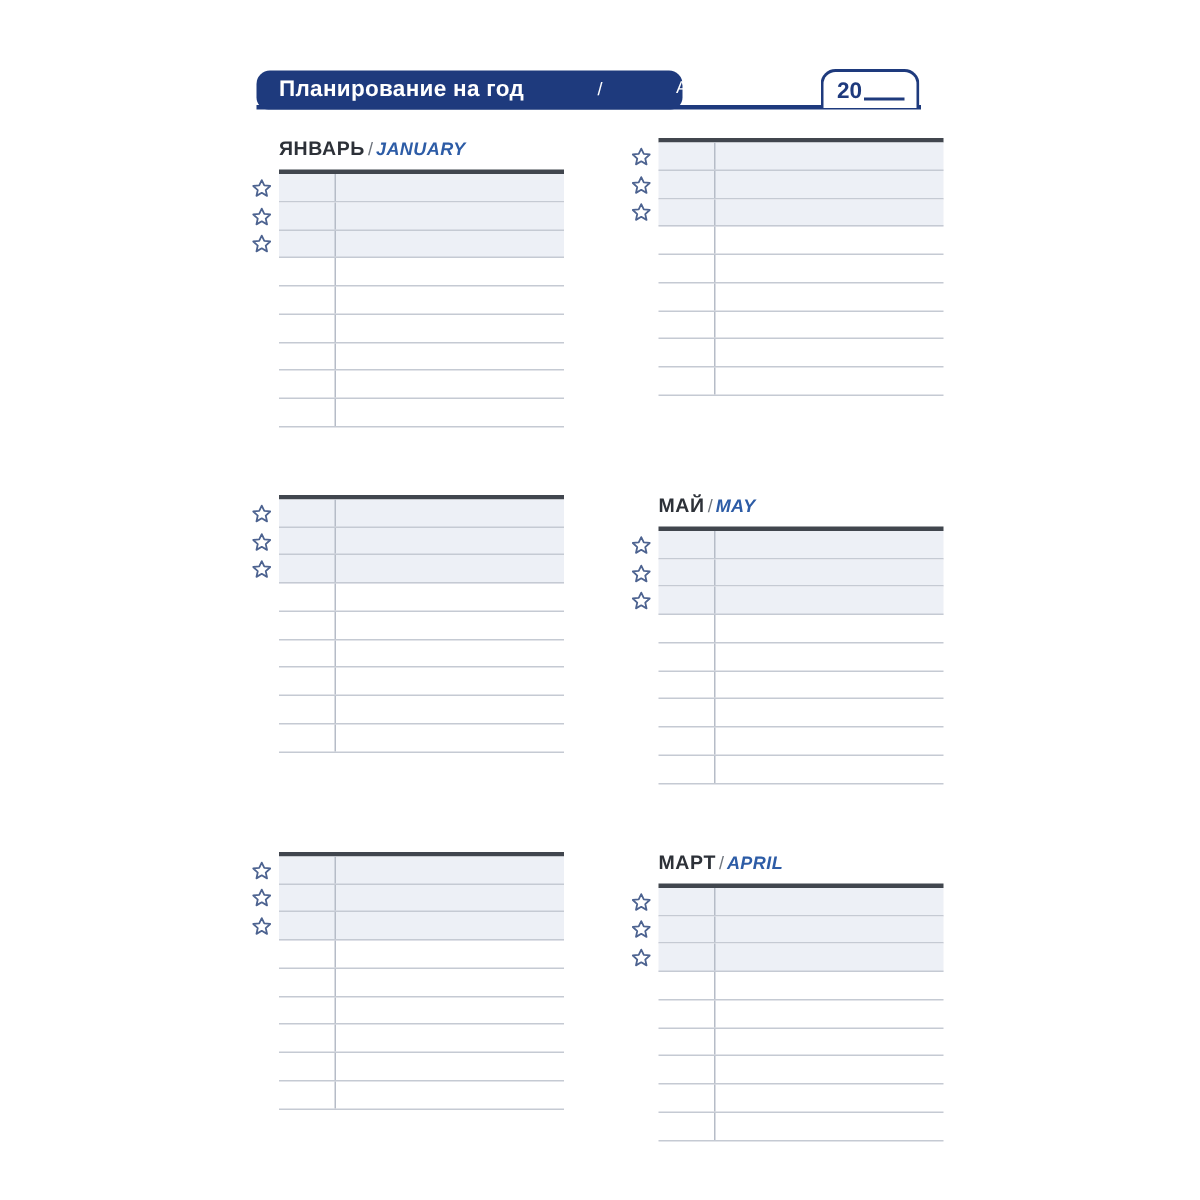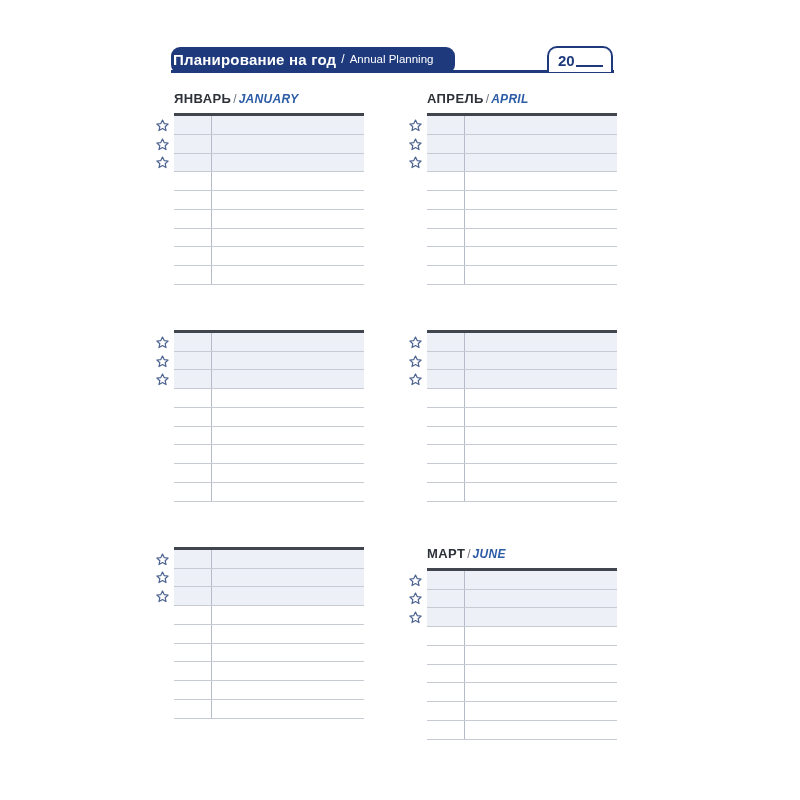--- a/index.html
+++ b/index.html
@@ -9,39 +9,39 @@
   }
 
   
   .hdr-line {
     position:absolute; left:171px; top:70px; width:443px; height:2.5px;
     background:#1e3a7d;
   }
   .title-tab {
     position:absolute; left:171px; top:47px; width:284px; height:25.5px;
     background:#1e3a7d; border-radius:9px 9px 8px 8px;
-    display:flex; align-items:center; padding:0 0 1px 2px; box-sizing:border-box;
-    color:#ffffff; white-space:nowrap;
+    display:flex; align-items:center; padding:0 0 1px 15px; box-sizing:border-box;
+    color:#ffffff; white-space:nowrap;gap:44px;
   }
   .t-ru { font-weight:bold; font-size:15px; letter-spacing:0.2px; }
   .t-sep { margin:0 5px; font-size:12px; font-weight:normal; }
   .t-en { font-size:11.5px; font-weight:normal; }
 
   .year-box {
     position:absolute; left:547px; top:46px; width:66px; height:26px;
     background:#ffffff; border:2.5px solid #1e3a7d; border-bottom:none;
     border-radius:10px 10px 0 0; box-sizing:border-box;
     display:flex; align-items:center; padding:0 7px 0 9px;
   }
   .year-text { font-weight:bold; font-size:15px; color:#1e3a7d; line-height:15px; }
   .year-blank { flex:0 0 27px; height:12px; border-bottom:2.5px solid #1e3a7d; margin-left:1px; }
 
   
   .grid {
-    position:absolute; left:156px; top:92px;
+    position:absolute; left:168px; top:92px;
     display:grid; grid-template-columns:208px 208px;
     column-gap:25px; row-gap:31px;gap:45px;
   }
   .month { width:208px; }
   .m-title { margin:0 0 7px 18px; font-size:13px; line-height:14px; white-space:nowrap; }
   .m-ru  { color:#2d3138; font-weight:bold; letter-spacing:0.4px; }
   .m-sep { color:#6e747d; font-size:12px; margin:0 2px; font-weight:normal; }
   .m-en  { color:#2d5ca6; font-weight:bold; font-style:italic; font-size:12px; letter-spacing:0.3px; }
 
   .m-body { display:flex; }
@@ -135,22 +135,142 @@
             </div>
             <div class="m-row">
               <div class="c1"></div>
               <div class="c2"></div>
             </div>
           </div>
       </div>
     </section>
 
     <section class="month">
+      <div class="m-body">
+        <div class="star-col">
+            <div class="star-cell">
+              <svg width="13" height="13" viewBox="0 0 12 12">
+                <path d="M6 1 L7.55 4.25 L11.2 4.6 L8.45 7.1 L9.25 10.7 L6 8.8 L2.75 10.7 L3.55 7.1 L0.8 4.6 L4.45 4.25 Z" fill="none" stroke="#4d6390" stroke-width="1.1" stroke-linejoin="round"></path>
+              </svg>
+            </div>
+            <div class="star-cell">
+              <svg width="13" height="13" viewBox="0 0 12 12">
+                <path d="M6 1 L7.55 4.25 L11.2 4.6 L8.45 7.1 L9.25 10.7 L6 8.8 L2.75 10.7 L3.55 7.1 L0.8 4.6 L4.45 4.25 Z" fill="none" stroke="#4d6390" stroke-width="1.1" stroke-linejoin="round"></path>
+              </svg>
+            </div>
+            <div class="star-cell">
+              <svg width="13" height="13" viewBox="0 0 12 12">
+                <path d="M6 1 L7.55 4.25 L11.2 4.6 L8.45 7.1 L9.25 10.7 L6 8.8 L2.75 10.7 L3.55 7.1 L0.8 4.6 L4.45 4.25 Z" fill="none" stroke="#4d6390" stroke-width="1.1" stroke-linejoin="round"></path>
+              </svg>
+            </div>
+          </div>
+        <div class="m-table">
+            <div class="m-row hl">
+              <div class="c1"></div>
+              <div class="c2"></div>
+            </div>
+            <div class="m-row hl">
+              <div class="c1"></div>
+              <div class="c2"></div>
+            </div>
+            <div class="m-row hl">
+              <div class="c1"></div>
+              <div class="c2"></div>
+            </div>
+            <div class="m-row">
+              <div class="c1"></div>
+              <div class="c2"></div>
+            </div>
+            <div class="m-row">
+              <div class="c1"></div>
+              <div class="c2"></div>
+            </div>
+            <div class="m-row">
+              <div class="c1"></div>
+              <div class="c2"></div>
+            </div>
+            <div class="m-row">
+              <div class="c1"></div>
+              <div class="c2"></div>
+            </div>
+            <div class="m-row">
+              <div class="c1"></div>
+              <div class="c2"></div>
+            </div>
+            <div class="m-row">
+              <div class="c1"></div>
+              <div class="c2"></div>
+            </div>
+          </div>
+      </div>
+    </section>
+
+    <section class="month">
+      <div class="m-body">
+        <div class="star-col">
+            <div class="star-cell">
+              <svg width="13" height="13" viewBox="0 0 12 12">
+                <path d="M6 1 L7.55 4.25 L11.2 4.6 L8.45 7.1 L9.25 10.7 L6 8.8 L2.75 10.7 L3.55 7.1 L0.8 4.6 L4.45 4.25 Z" fill="none" stroke="#4d6390" stroke-width="1.1" stroke-linejoin="round"></path>
+              </svg>
+            </div>
+            <div class="star-cell">
+              <svg width="13" height="13" viewBox="0 0 12 12">
+                <path d="M6 1 L7.55 4.25 L11.2 4.6 L8.45 7.1 L9.25 10.7 L6 8.8 L2.75 10.7 L3.55 7.1 L0.8 4.6 L4.45 4.25 Z" fill="none" stroke="#4d6390" stroke-width="1.1" stroke-linejoin="round"></path>
+              </svg>
+            </div>
+            <div class="star-cell">
+              <svg width="13" height="13" viewBox="0 0 12 12">
+                <path d="M6 1 L7.55 4.25 L11.2 4.6 L8.45 7.1 L9.25 10.7 L6 8.8 L2.75 10.7 L3.55 7.1 L0.8 4.6 L4.45 4.25 Z" fill="none" stroke="#4d6390" stroke-width="1.1" stroke-linejoin="round"></path>
+              </svg>
+            </div>
+          </div>
+        <div class="m-table">
+            <div class="m-row hl">
+              <div class="c1"></div>
+              <div class="c2"></div>
+            </div>
+            <div class="m-row hl">
+              <div class="c1"></div>
+              <div class="c2"></div>
+            </div>
+            <div class="m-row hl">
+              <div class="c1"></div>
+              <div class="c2"></div>
+            </div>
+            <div class="m-row">
+              <div class="c1"></div>
+              <div class="c2"></div>
+            </div>
+            <div class="m-row">
+              <div class="c1"></div>
+              <div class="c2"></div>
+            </div>
+            <div class="m-row">
+              <div class="c1"></div>
+              <div class="c2"></div>
+            </div>
+            <div class="m-row">
+              <div class="c1"></div>
+              <div class="c2"></div>
+            </div>
+            <div class="m-row">
+              <div class="c1"></div>
+              <div class="c2"></div>
+            </div>
+            <div class="m-row">
+              <div class="c1"></div>
+              <div class="c2"></div>
+            </div>
+          </div>
+      </div>
+    </section>
+
+    <section class="month">
       <h2 class="m-title">
-        <span class="m-ru">АПРЕЛЬ</span><span class="m-sep">/</span><span class="m-en">APRIL</span>
+        <span class="m-ru">МАЙ</span><span class="m-sep">/</span><span class="m-en">MAY</span>
       </h2>
       <div class="m-body">
         <div class="star-col">
             <div class="star-cell">
               <svg width="13" height="13" viewBox="0 0 12 12">
                 <path d="M6 1 L7.55 4.25 L11.2 4.6 L8.45 7.1 L9.25 10.7 L6 8.8 L2.75 10.7 L3.55 7.1 L0.8 4.6 L4.45 4.25 Z" fill="none" stroke="#4d6390" stroke-width="1.1" stroke-linejoin="round"></path>
               </svg>
             </div>
             <div class="star-cell">
               <svg width="13" height="13" viewBox="0 0 12 12">
@@ -258,142 +378,22 @@
             </div>
             <div class="m-row">
               <div class="c1"></div>
               <div class="c2"></div>
             </div>
           </div>
       </div>
     </section>
 
     <section class="month">
-      <div class="m-body">
-        <div class="star-col">
-            <div class="star-cell">
-              <svg width="13" height="13" viewBox="0 0 12 12">
-                <path d="M6 1 L7.55 4.25 L11.2 4.6 L8.45 7.1 L9.25 10.7 L6 8.8 L2.75 10.7 L3.55 7.1 L0.8 4.6 L4.45 4.25 Z" fill="none" stroke="#4d6390" stroke-width="1.1" stroke-linejoin="round"></path>
-              </svg>
-            </div>
-            <div class="star-cell">
-              <svg width="13" height="13" viewBox="0 0 12 12">
-                <path d="M6 1 L7.55 4.25 L11.2 4.6 L8.45 7.1 L9.25 10.7 L6 8.8 L2.75 10.7 L3.55 7.1 L0.8 4.6 L4.45 4.25 Z" fill="none" stroke="#4d6390" stroke-width="1.1" stroke-linejoin="round"></path>
-              </svg>
-            </div>
-            <div class="star-cell">
-              <svg width="13" height="13" viewBox="0 0 12 12">
-                <path d="M6 1 L7.55 4.25 L11.2 4.6 L8.45 7.1 L9.25 10.7 L6 8.8 L2.75 10.7 L3.55 7.1 L0.8 4.6 L4.45 4.25 Z" fill="none" stroke="#4d6390" stroke-width="1.1" stroke-linejoin="round"></path>
-              </svg>
-            </div>
-          </div>
-        <div class="m-table">
-            <div class="m-row hl">
-              <div class="c1"></div>
-              <div class="c2"></div>
-            </div>
-            <div class="m-row hl">
-              <div class="c1"></div>
-              <div class="c2"></div>
-            </div>
-            <div class="m-row hl">
-              <div class="c1"></div>
-              <div class="c2"></div>
-            </div>
-            <div class="m-row">
-              <div class="c1"></div>
-              <div class="c2"></div>
-            </div>
-            <div class="m-row">
-              <div class="c1"></div>
-              <div class="c2"></div>
-            </div>
-            <div class="m-row">
-              <div class="c1"></div>
-              <div class="c2"></div>
-            </div>
-            <div class="m-row">
-              <div class="c1"></div>
-              <div class="c2"></div>
-            </div>
-            <div class="m-row">
-              <div class="c1"></div>
-              <div class="c2"></div>
-            </div>
-            <div class="m-row">
-              <div class="c1"></div>
-              <div class="c2"></div>
-            </div>
-          </div>
-      </div>
-    </section>
-
-    <section class="month">
-      <div class="m-body">
-        <div class="star-col">
-            <div class="star-cell">
-              <svg width="13" height="13" viewBox="0 0 12 12">
-                <path d="M6 1 L7.55 4.25 L11.2 4.6 L8.45 7.1 L9.25 10.7 L6 8.8 L2.75 10.7 L3.55 7.1 L0.8 4.6 L4.45 4.25 Z" fill="none" stroke="#4d6390" stroke-width="1.1" stroke-linejoin="round"></path>
-              </svg>
-            </div>
-            <div class="star-cell">
-              <svg width="13" height="13" viewBox="0 0 12 12">
-                <path d="M6 1 L7.55 4.25 L11.2 4.6 L8.45 7.1 L9.25 10.7 L6 8.8 L2.75 10.7 L3.55 7.1 L0.8 4.6 L4.45 4.25 Z" fill="none" stroke="#4d6390" stroke-width="1.1" stroke-linejoin="round"></path>
-              </svg>
-            </div>
-            <div class="star-cell">
-              <svg width="13" height="13" viewBox="0 0 12 12">
-                <path d="M6 1 L7.55 4.25 L11.2 4.6 L8.45 7.1 L9.25 10.7 L6 8.8 L2.75 10.7 L3.55 7.1 L0.8 4.6 L4.45 4.25 Z" fill="none" stroke="#4d6390" stroke-width="1.1" stroke-linejoin="round"></path>
-              </svg>
-            </div>
-          </div>
-        <div class="m-table">
-            <div class="m-row hl">
-              <div class="c1"></div>
-              <div class="c2"></div>
-            </div>
-            <div class="m-row hl">
-              <div class="c1"></div>
-              <div class="c2"></div>
-            </div>
-            <div class="m-row hl">
-              <div class="c1"></div>
-              <div class="c2"></div>
-            </div>
-            <div class="m-row">
-              <div class="c1"></div>
-              <div class="c2"></div>
-            </div>
-            <div class="m-row">
-              <div class="c1"></div>
-              <div class="c2"></div>
-            </div>
-            <div class="m-row">
-              <div class="c1"></div>
-              <div class="c2"></div>
-            </div>
-            <div class="m-row">
-              <div class="c1"></div>
-              <div class="c2"></div>
-            </div>
-            <div class="m-row">
-              <div class="c1"></div>
-              <div class="c2"></div>
-            </div>
-            <div class="m-row">
-              <div class="c1"></div>
-              <div class="c2"></div>
-            </div>
-          </div>
-      </div>
-    </section>
-
-    <section class="month">
       <h2 class="m-title">
-        <span class="m-ru">МАРТ</span><span class="m-sep">/</span><span class="m-en">JUNE</span>
+        <span class="m-ru">МАРТ</span><span class="m-sep">/</span><span class="m-en">APRIL</span>
       </h2>
       <div class="m-body">
         <div class="star-col">
             <div class="star-cell">
               <svg width="13" height="13" viewBox="0 0 12 12">
                 <path d="M6 1 L7.55 4.25 L11.2 4.6 L8.45 7.1 L9.25 10.7 L6 8.8 L2.75 10.7 L3.55 7.1 L0.8 4.6 L4.45 4.25 Z" fill="none" stroke="#4d6390" stroke-width="1.1" stroke-linejoin="round"></path>
               </svg>
             </div>
             <div class="star-cell">
               <svg width="13" height="13" viewBox="0 0 12 12">

